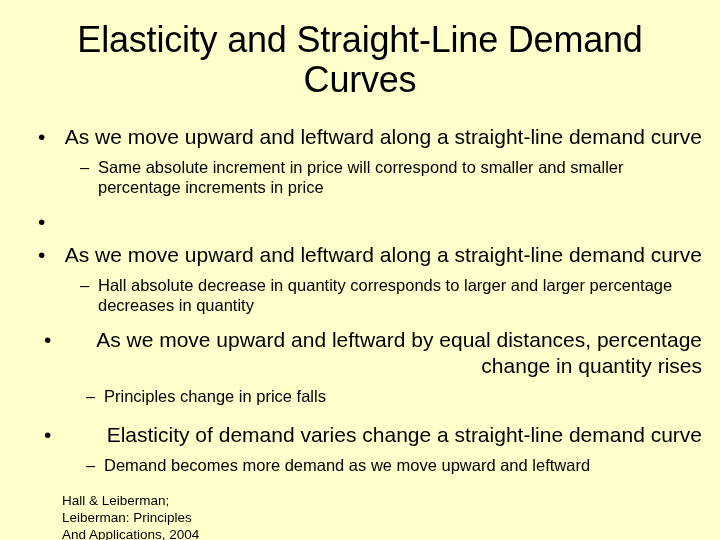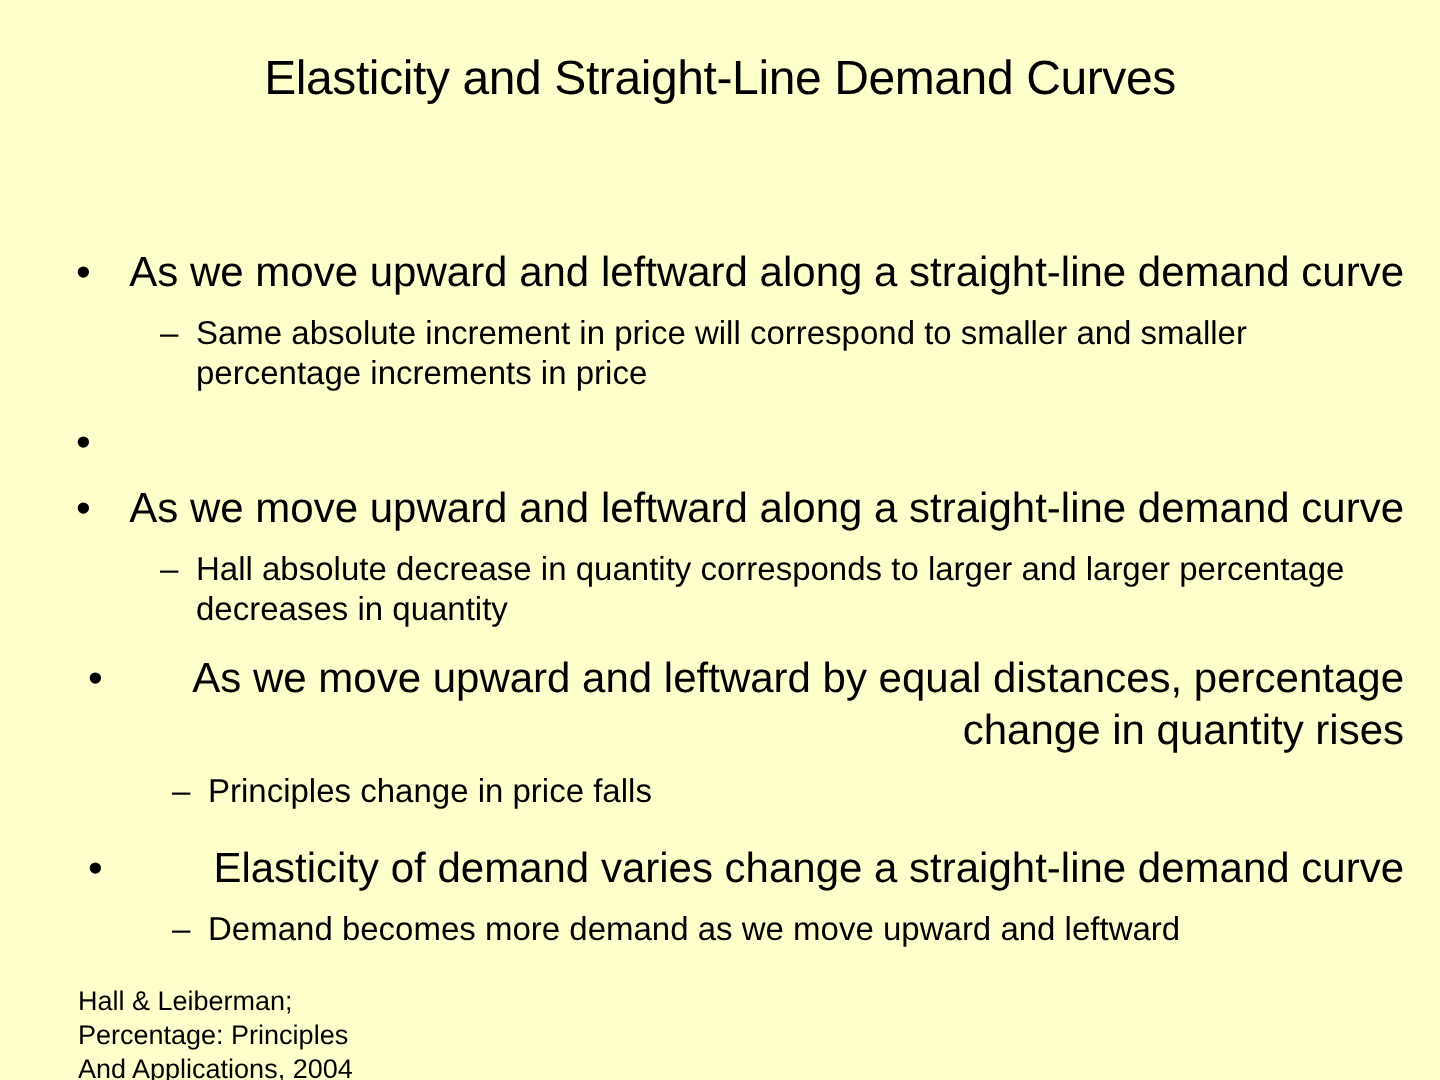--- a/index.html
+++ b/index.html
@@ -24,21 +24,21 @@
     background: #ffffcc;
   }
 
   
   .slide-title {
     position: absolute;
     left: 28px;
     top: 20px;
     width: 664px;
     text-align: center;
-    font-size: 24px;
+    font-size: 36px;
     line-height: 40px;
     letter-spacing: -0.2px;
     color: #000;
     white-space: pre-line;
   }
 
   
   .body-block {
     position: absolute;
     left: 0;
@@ -104,20 +104,21 @@
     position: absolute;
     left: 39px;
     top: 492px;
     width: 260px;
     font-size: 13.5px;
     line-height: 17px;
     color: #000;
   }
   .footer-credit div {
     white-space: nowrap;
+    margin-left: 23px;
   }
 </style>
 </head>
 <body>
 
 <div class="slide">
 
   <div class="slide-title">Elasticity and Straight-Line Demand Curves</div>
 
   <div class="body-block">
@@ -179,17 +180,17 @@
 
     <div class="bullet-row lvl2 indent-more">
       <span class="marker">–</span>
       <span class="btext">Demand becomes more demand as we move upward and leftward</span>
     </div>
 
   </div>
 
   <div class="footer-credit">
     <div>Hall &amp; Leiberman;</div>
-    <div>Percentage:  Principles</div>
+    <div>Leiberman:  Principles</div>
     <div>And Applications, 2004</div>
   </div>
 
 </div>
 
 </body></html>

